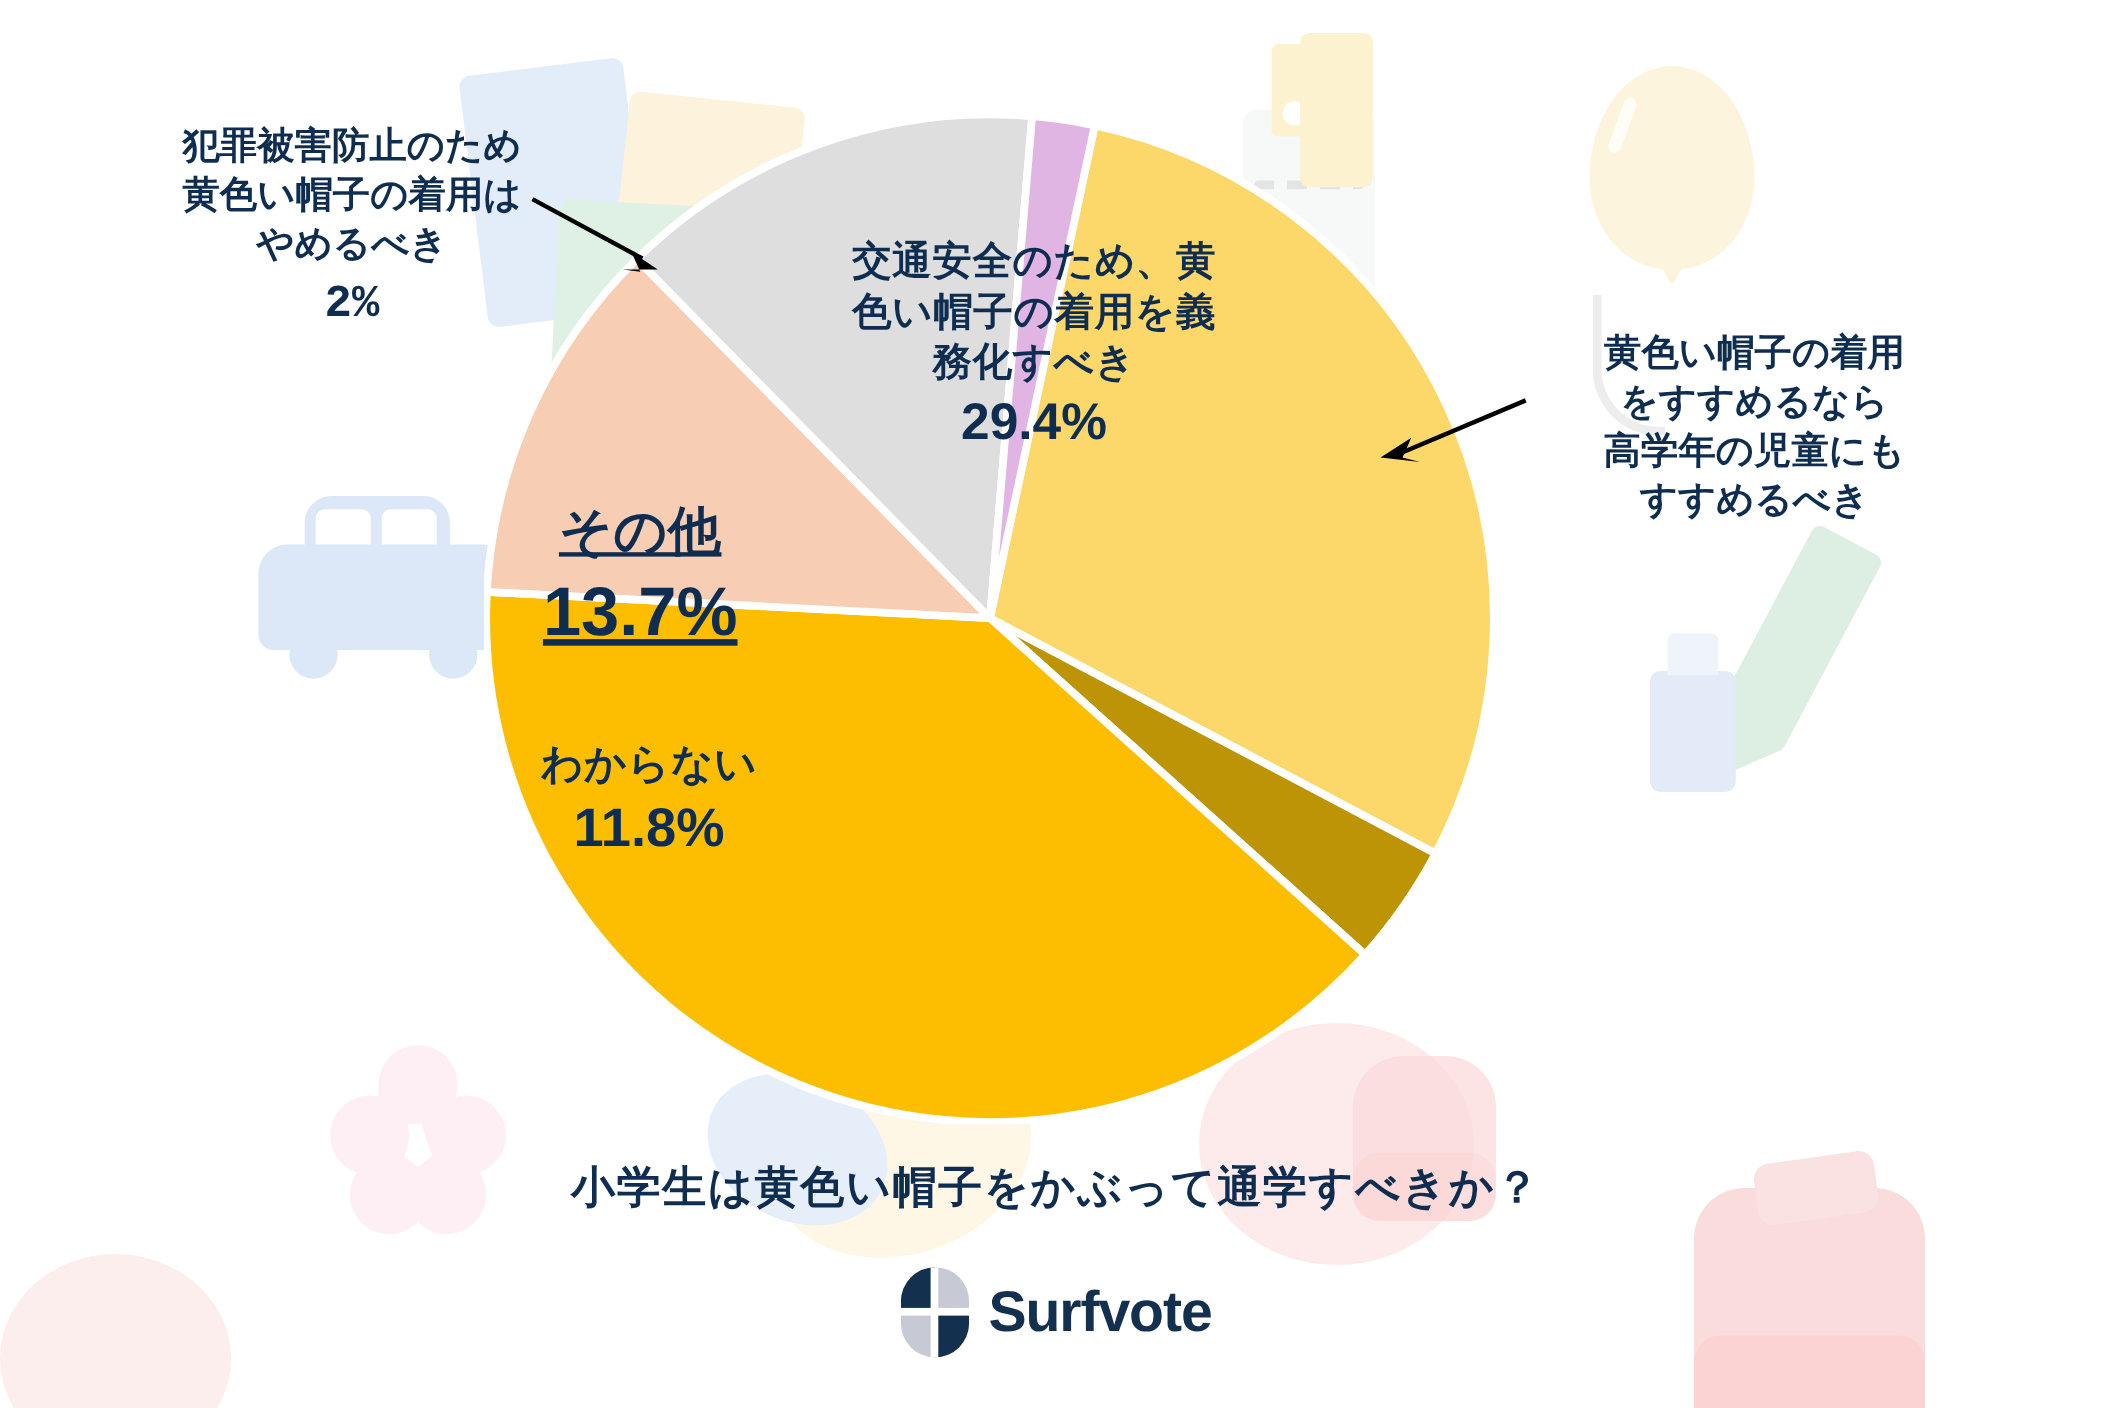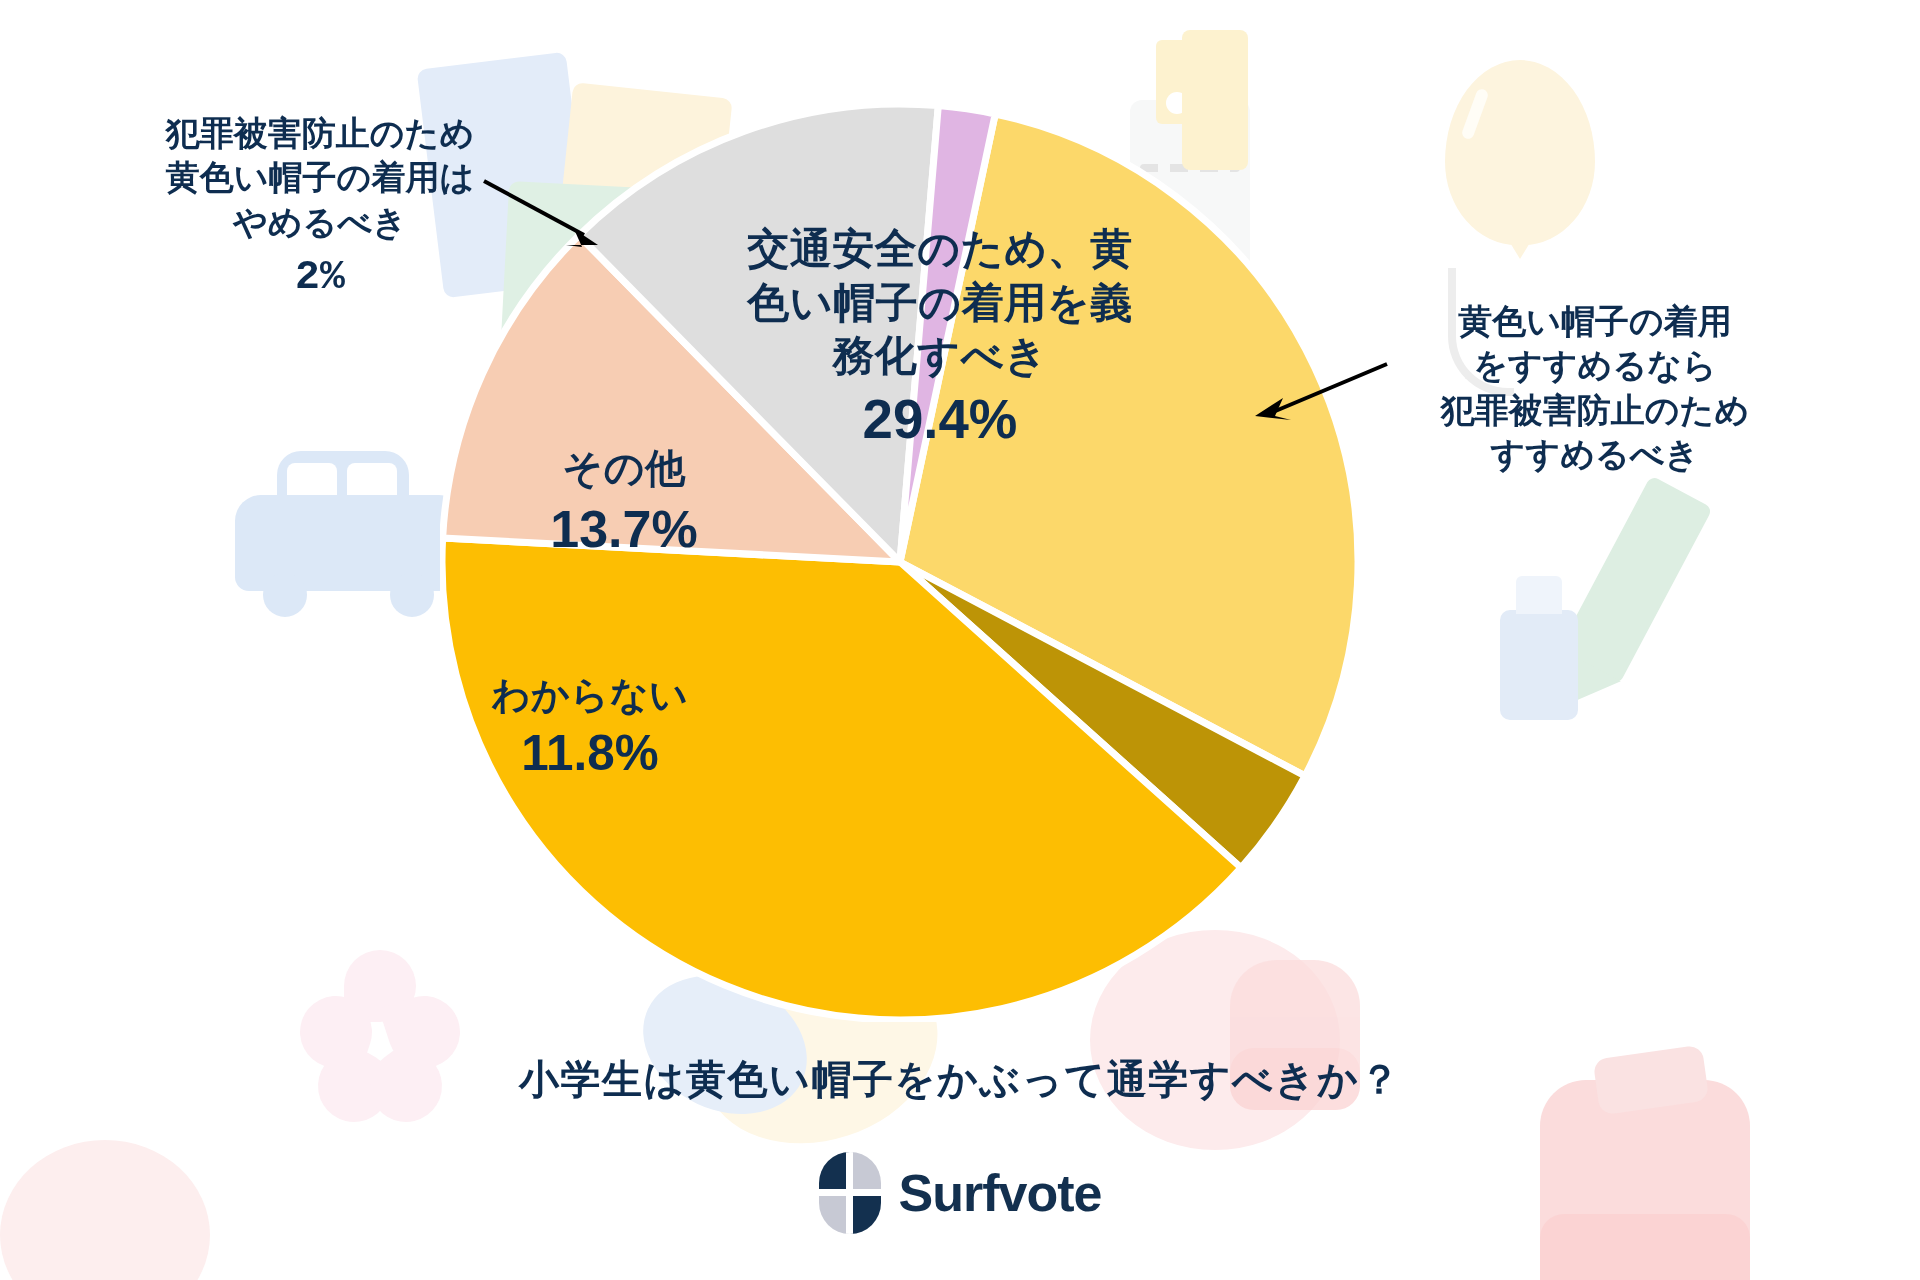--- a/index.html
+++ b/index.html
@@ -166,55 +166,55 @@
           <path d="M 460 460 L 555.22 12.01 A 458 458 0 0 1 864.99 673.89 Z" fill="#FCD86A" stroke="#FFFFFF" stroke-width="7" stroke-linejoin="round"></path>
           <path d="M 460 460 L 864.99 673.89 A 458 458 0 0 1 801.00 765.75 Z" fill="#BD9406" stroke="#FFFFFF" stroke-width="7" stroke-linejoin="round"></path>
           <path d="M 460 460 L 801.00 765.75 A 458 458 0 0 1 2.63 436.03 Z" fill="#FDBE02" stroke="#FFFFFF" stroke-width="7" stroke-linejoin="round"></path>
           <path d="M 460 460 L 2.63 436.03 A 458 458 0 0 1 138.87 133.44 Z" fill="#F7CDB3" stroke="#FFFFFF" stroke-width="7" stroke-linejoin="round"></path>
           <path d="M 460 460 L 138.87 133.44 A 458 458 0 0 1 498.32 3.61 Z" fill="#DEDEDE" stroke="#FFFFFF" stroke-width="7" stroke-linejoin="round"></path>
           <path d="M 460 460 L 498.32 3.61 A 458 458 0 0 1 555.22 12.01 Z" fill="#E0B5E3" stroke="#FFFFFF" stroke-width="7" stroke-linejoin="round"></path>
         </g>
     </svg>
   </div>
 
-  <div class="slice-label" style="left:740px;top:168px;width:400px;font-size:42px;">
+  <div class="slice-label" style="left:740px;top:168px;width:400px;font-size:36px;">
     <span>交通安全のため、黄
 色い帽子の着用を義
 務化すべき</span>
     <span class="pct">29.4%</span>
   </div>
 
   <div class="slice-label" style="left:740px;top:640px;width:420px;font-size:38px;">
   </div>
 
   <div class="slice-label" style="left:445px;top:622px;width:290px;font-size:38px;">
     <span>わからない</span>
     <span class="pct">11.8%</span>
   </div>
 
-  <div class="slice-label" style="left:494px;top:392px;width:260px;font-size:40px;">
+  <div class="slice-label" style="left:452px;top:392px;width:260px;font-size:48px;text-decoration:underline;">
     <span>その他</span>
     <span class="pct">13.7%</span>
   </div>
 
   <div class="callout" style="left:110px;top:70px;width:420px;font-size:34px;">
     <span>犯罪被害防止のため
 黄色い帽子の着用は
 やめるべき</span>
     <span class="pct">2%</span>
   </div>
   <svg class="leader" style="left:480px;top:175px;width:130px;height:80px;" width="130" height="80" viewBox="0 0 130 80">
     <line x1="4" y1="6" x2="104" y2="60" stroke="#000" stroke-width="4"></line>
     <polygon points="118,70 94,54 102,72 86,70" fill="#000"></polygon>
   </svg>
 
   <div class="callout" style="left:1385px;top:258px;width:420px;font-size:34px;">
     <span>黄色い帽子の着用
 をすすめるなら
-犯罪被害防止のため
+高学年の児童にも
 すすめるべき</span>
   </div>
   <svg class="leader" style="left:1235px;top:358px;width:160px;height:70px;" width="160" height="70" viewBox="0 0 160 70">
     <line x1="152" y1="6" x2="38" y2="54" stroke="#000" stroke-width="4"></line>
     <polygon points="20,58 48,40 40,58 56,62" fill="#000"></polygon>
   </svg>
 
   <div id="brand">
     <div id="brand-logo">
       <svg width="62" height="82" viewBox="0 0 62 82">

